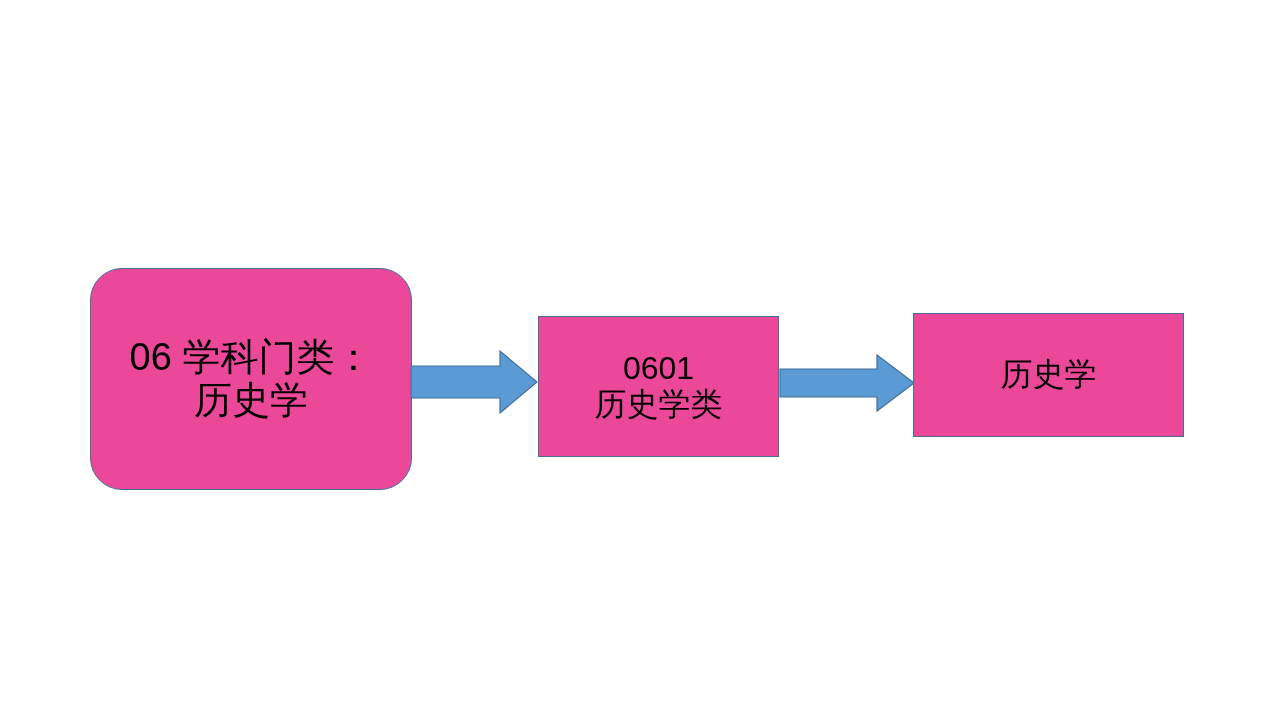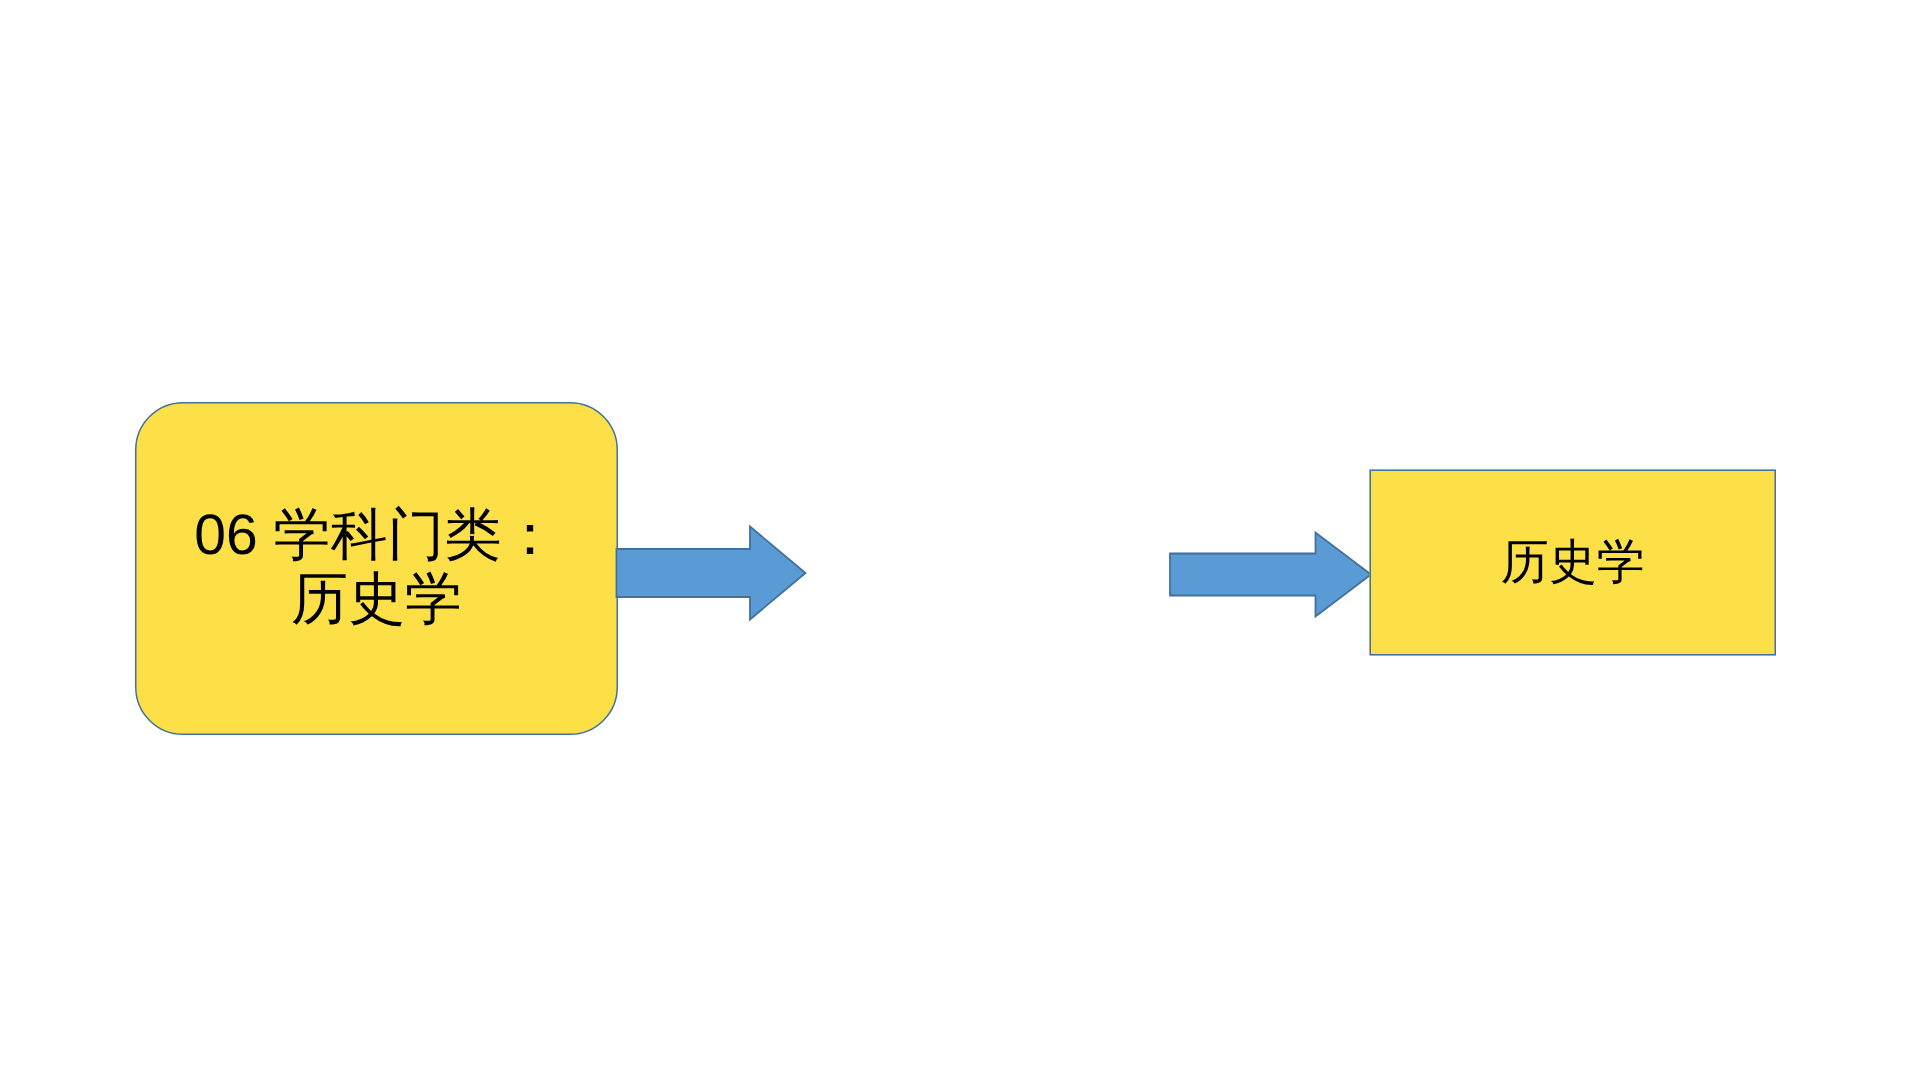--- a/index.html
+++ b/index.html
@@ -13,21 +13,21 @@
     height: 720px;
     background: #ffffff;
     overflow: hidden;
     font-family: "Liberation Sans", "DejaVu Sans", sans-serif;
   }
 
   
   .node {
     position: absolute;
     box-sizing: border-box;
-    background: #fde047;
+    background: #ec4899;
     border: 1px solid #41719C;
     display: flex;
     flex-direction: column;
     align-items: center;
     justify-content: center;
     color: #000000;
     text-align: center;
     line-height: 1.12;
     user-select: none;
   }
@@ -97,20 +97,24 @@
 
   <div class="node" id="node-category">
     <span class="line line-1">06 学科门类：</span>
     <span class="line line-2">历史学</span>
   </div>
 
   <svg class="arrow" id="arrow-1" viewBox="0 0 128 68" preserveAspectRatio="none">
     <polygon points="1,18 90,18 90,3 127,34 90,65 90,50 1,50"></polygon>
   </svg>
 
+  <div class="node" id="node-class">
+    <span class="line line-1">0601</span>
+    <span class="line line-2">历史学类</span>
+  </div>
 
   <svg class="arrow" id="arrow-2" viewBox="0 0 136 60" preserveAspectRatio="none">
     <polygon points="1,16 98,16 98,2 135,30 98,58 98,44 1,44"></polygon>
   </svg>
 
   <div class="node" id="node-major">
     <span class="line line-2">历史学</span>
   </div>
 
 </div>

